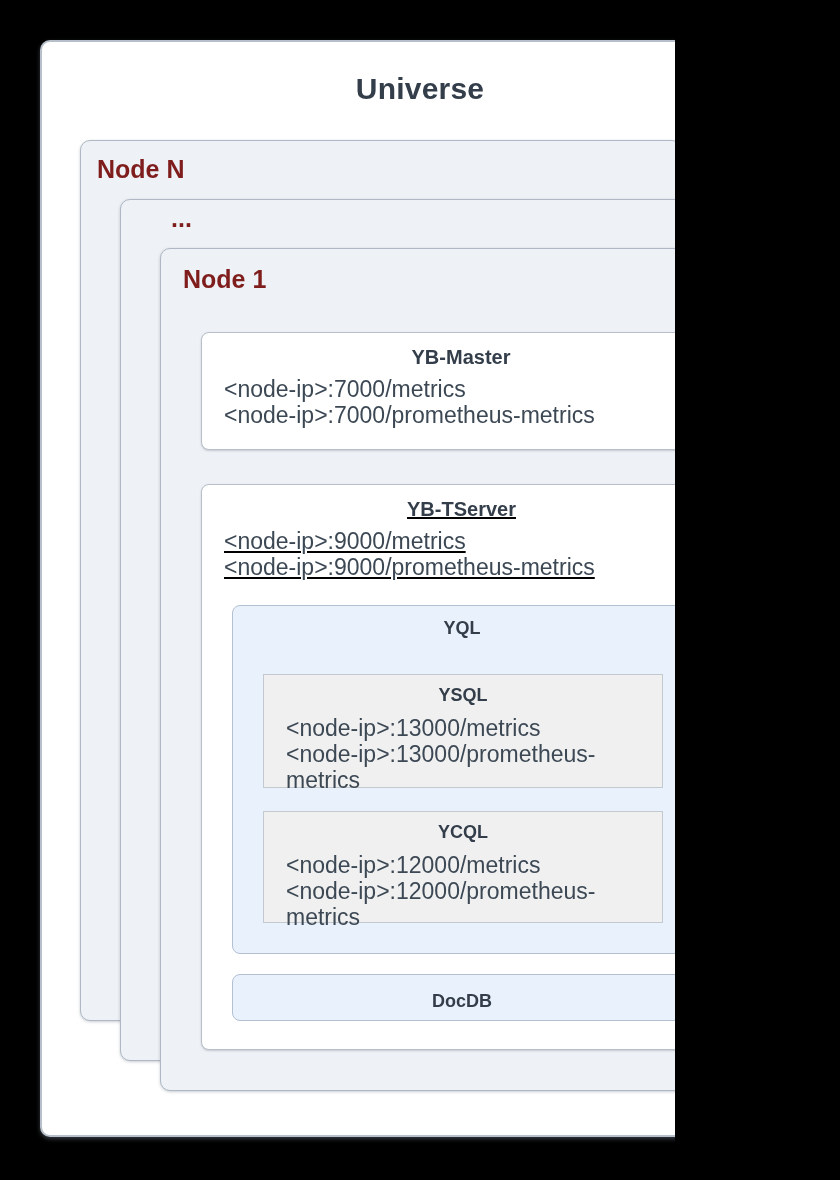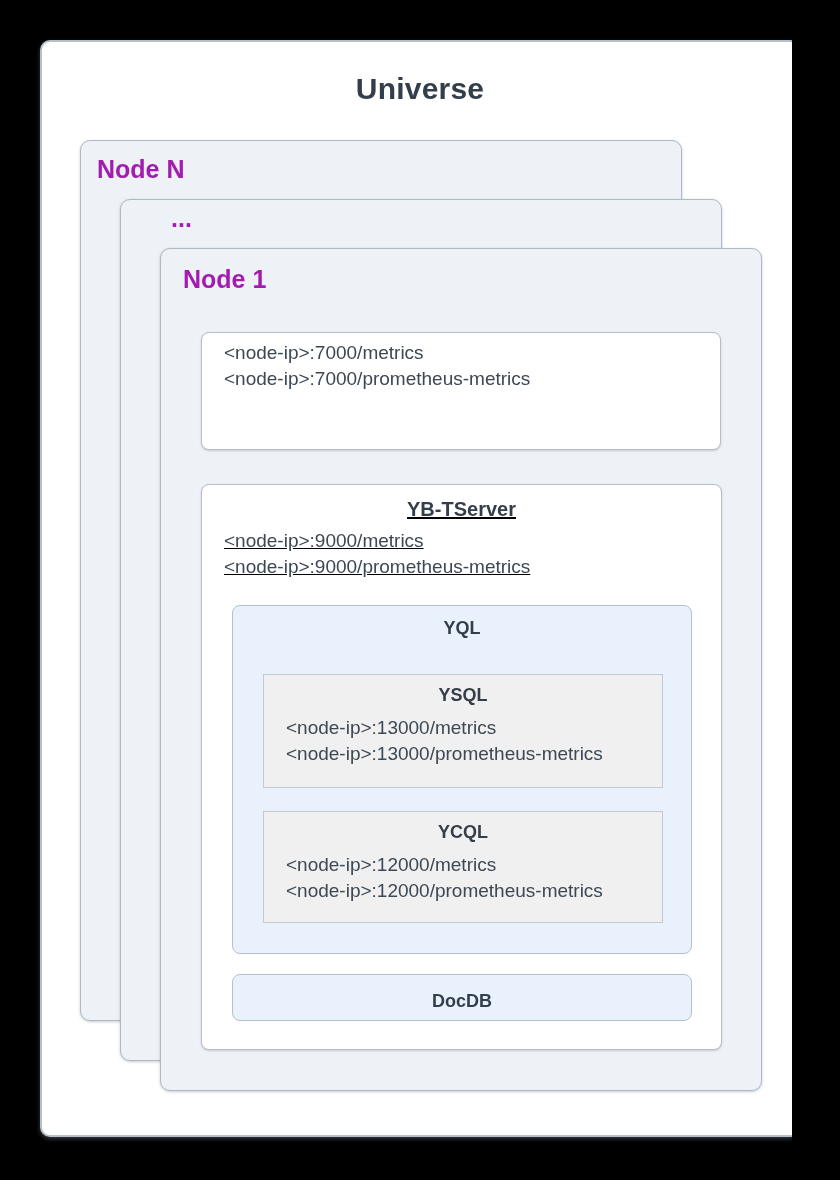--- a/index.html
+++ b/index.html
@@ -2,21 +2,21 @@
 <html><head>
 <meta charset="utf-8">
 <style>
   html, body {
     margin: 0;
     padding: 0;
     background: #000000;
   }
   .stage {
     position: relative;
-    width: 792px;
+    width: 675px;
     height: 1180px;
     background: #000000;
     font-family: "Liberation Sans", "DejaVu Sans", sans-serif;
     overflow: hidden;
   }
   .universe-card {
     position: absolute;
     left: 40px; top: 40px;
     width: 760px; height: 1097px;
     background: #ffffff;
@@ -43,21 +43,21 @@
     box-sizing: border-box;
     box-shadow: 0 1px 3px rgba(100,110,125,0.35);
   }
   .node-box.node-n  { left: 38px;  top: 98px;  width: 602px; height: 881px; }
   .node-box.node-dots { left: 78px; top: 157px; width: 602px; height: 862px; }
   .node-box.node-1  { left: 118px; top: 206px; width: 602px; height: 843px; }
   .node-label {
     position: absolute;
     font-weight: 700;
     font-size: 25px;
-    color: #a21caf;
+    color: #7f1d1d;
   }
   .node-n .node-label   { left: 16px; top: 14px; }
   .node-dots .node-label{ left: 50px; top: 4px; }
   .node-1 .node-label   { left: 22px; top: 16px; }
 
   .service-box {
     position: absolute;
     background: #ffffff;
     border: 1.5px solid #b7c0ca;
     border-radius: 8px;
@@ -71,21 +71,21 @@
     display: block;
     margin-top: 13px;
     text-align: center;
     font-size: 20px;
     font-weight: 700;
     color: #333e4a;
   }
   .port-lines {
     margin-top: 7px;
     padding-left: 22px;
-    font-size: 19px;
+    font-size: 23px;
     line-height: 26px;
     color: #3c4854;
   }
 
   .yql-box {
     position: absolute;
     left: 30px; top: 120px;
     width: 460px; height: 349px;
     background: #e9f1fc;
     border: 1.5px solid #b2c0d2;
@@ -134,20 +134,21 @@
     </div>
 
     <div class="node-box node-dots">
       <div class="node-label">...</div>
     </div>
 
     <div class="node-box node-1">
       <div class="node-label">Node 1</div>
 
       <div class="service-box yb-master">
+        <span class="box-title">YB-Master</span>
         <div class="port-lines">
           <div>&lt;node-ip&gt;:7000/metrics</div>
           <div>&lt;node-ip&gt;:7000/prometheus-metrics</div>
         </div>
       </div>
 
       <div class="service-box yb-tserver">
         <span class="box-title">YB-TServer</span>
         <div class="port-lines">
           <div>&lt;node-ip&gt;:9000/metrics</div>

